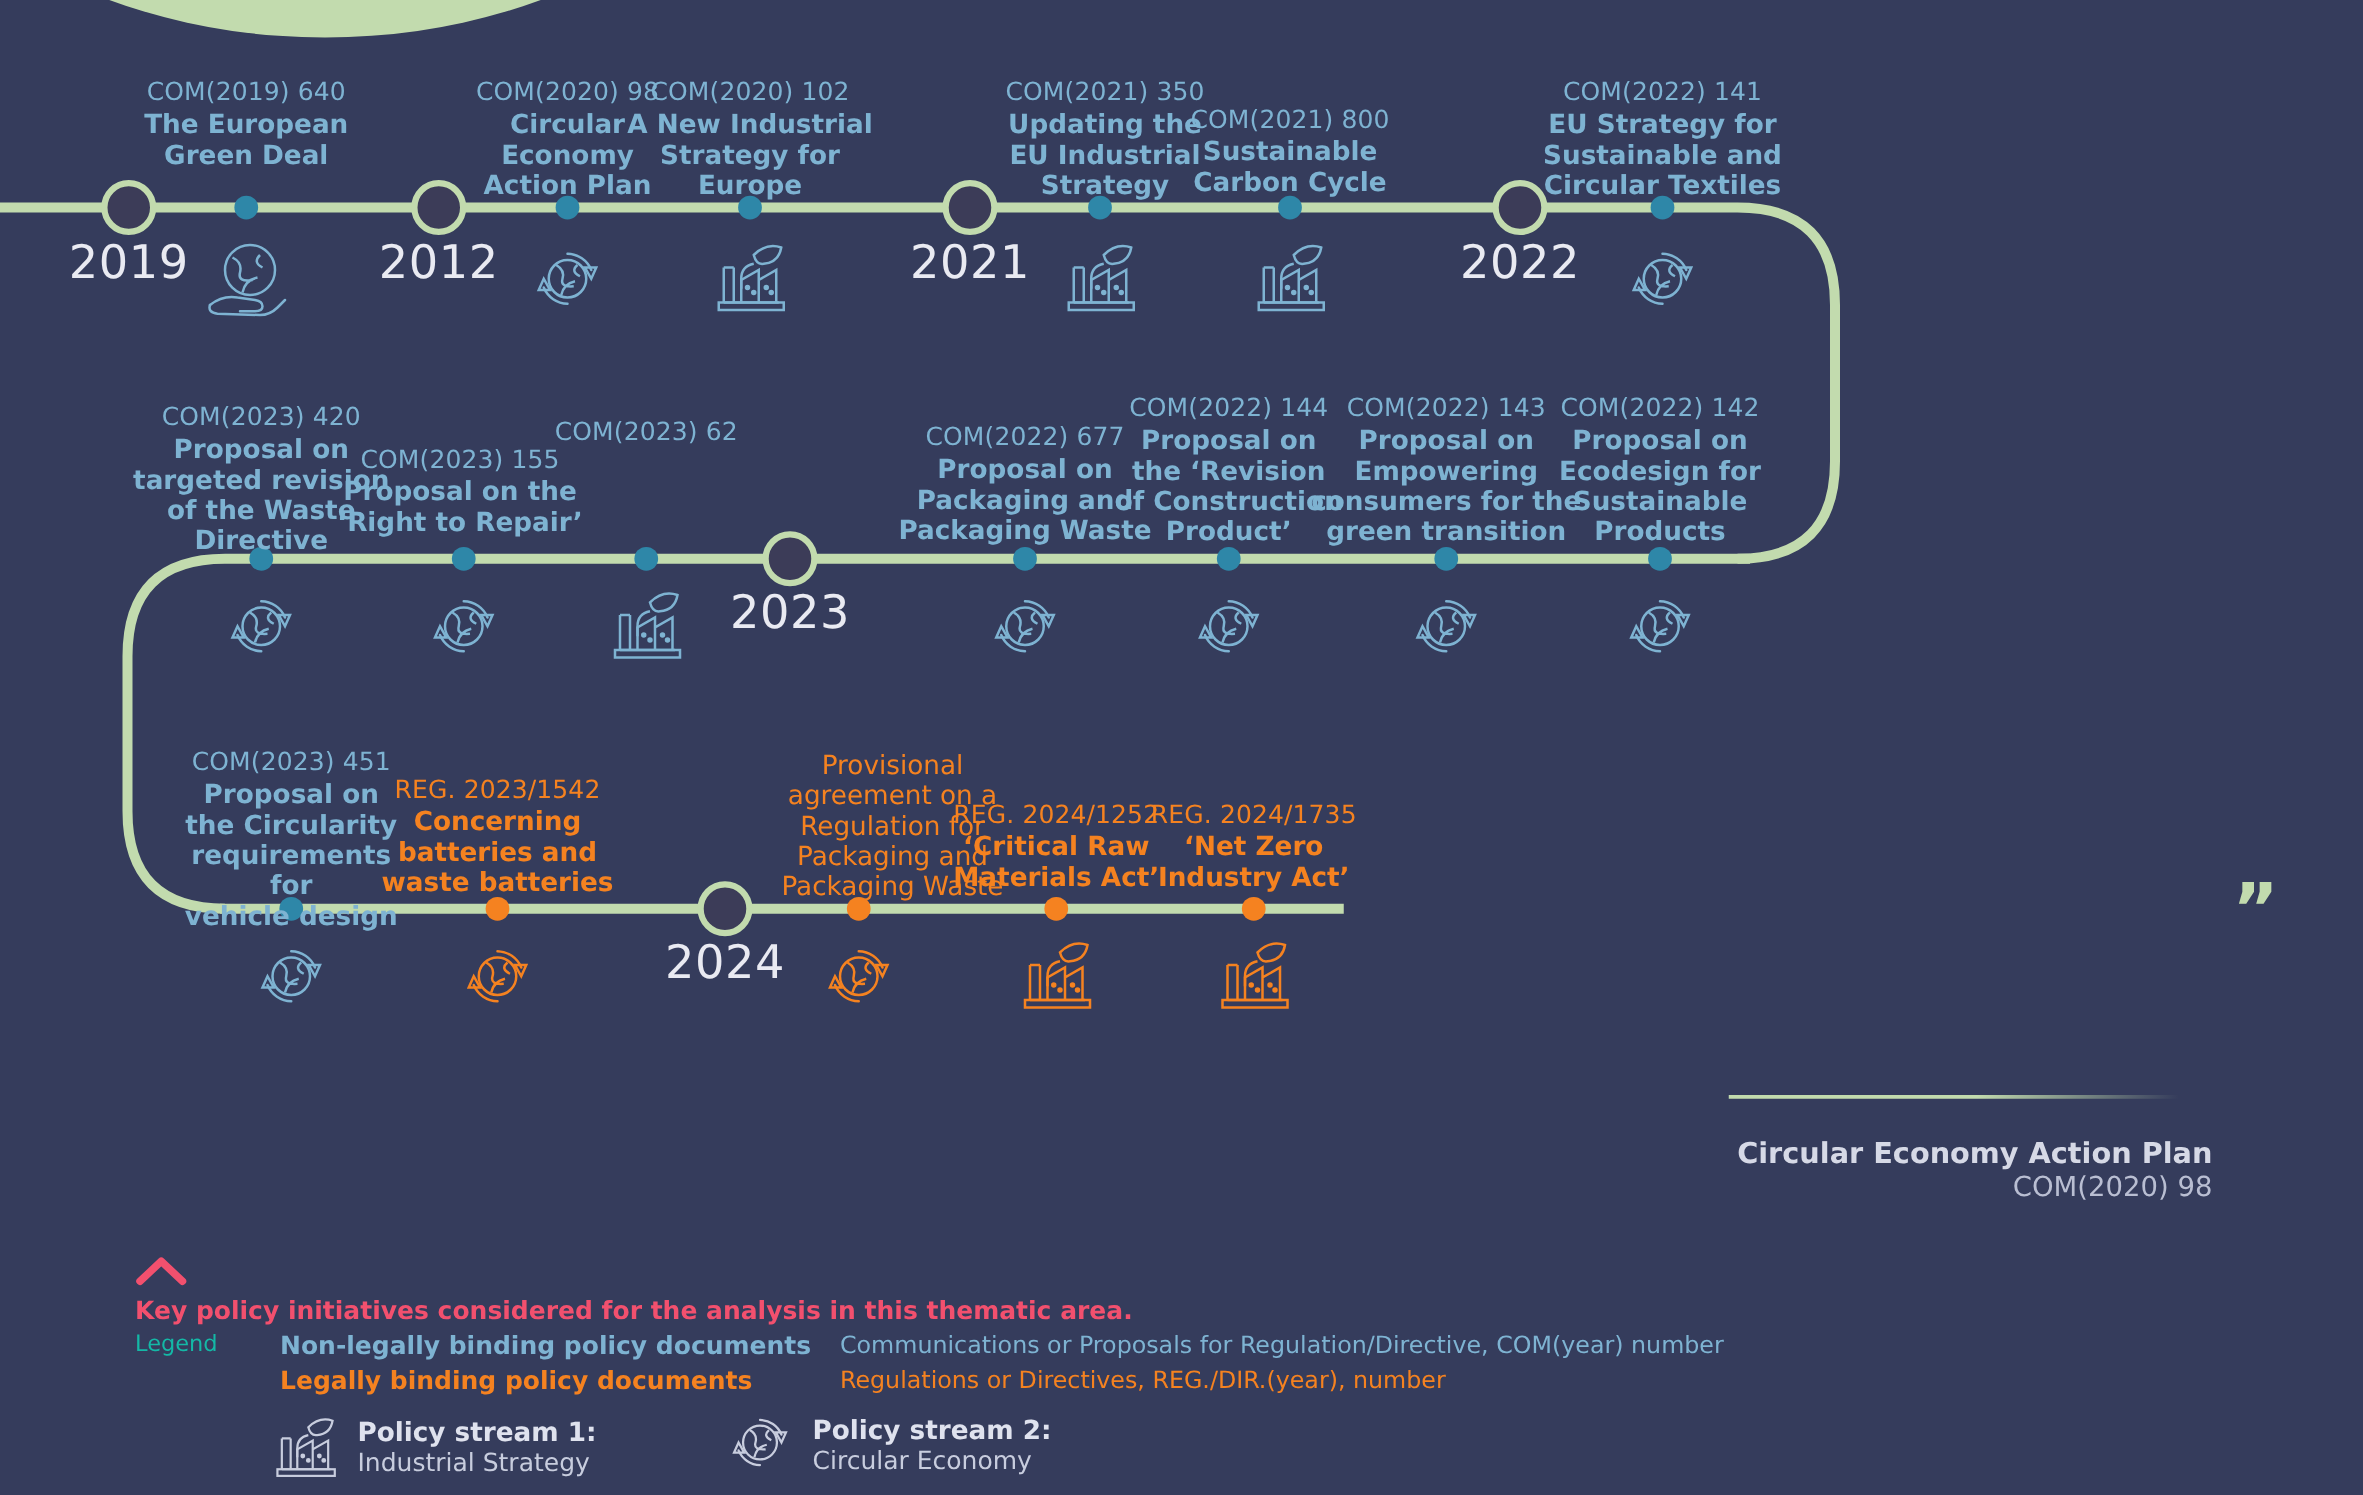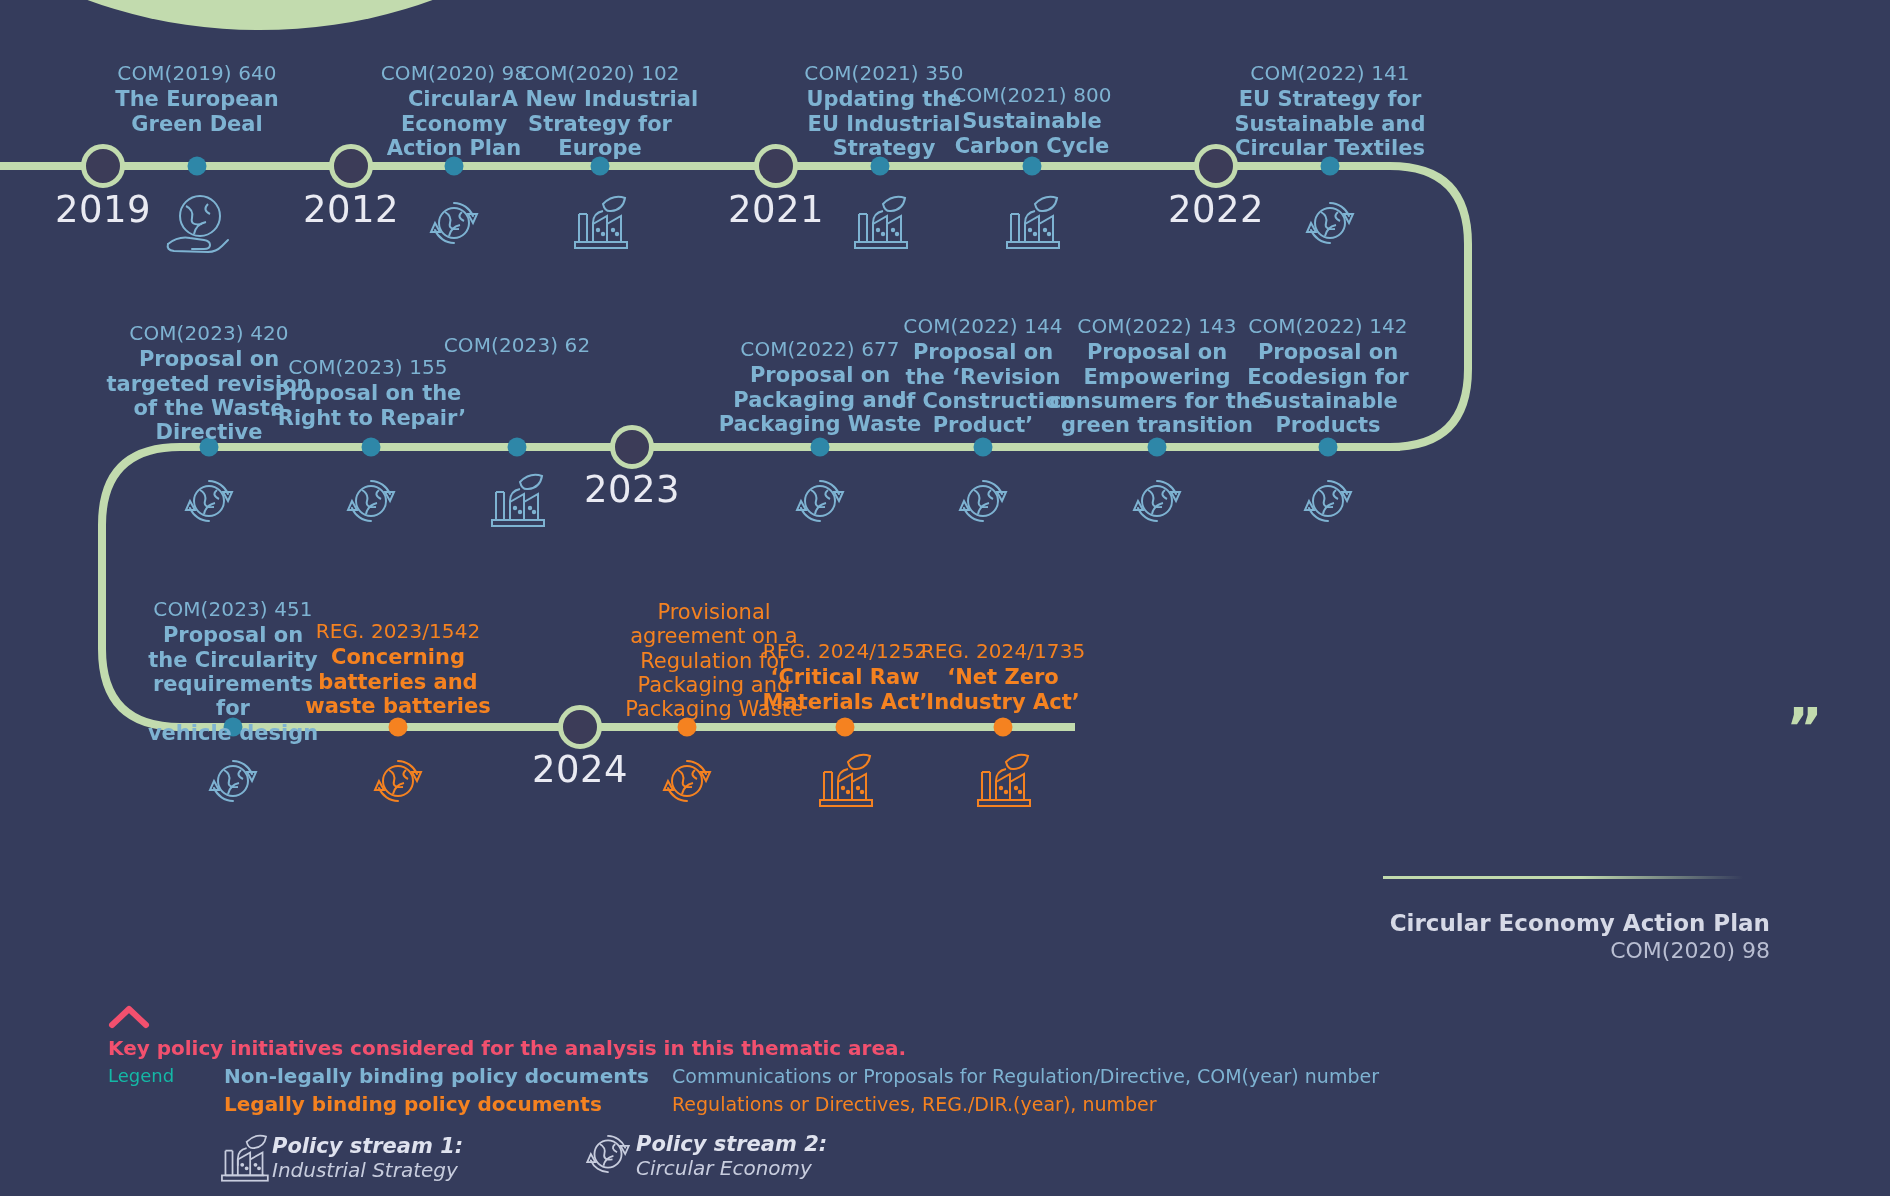--- a/index.html
+++ b/index.html
@@ -134,22 +134,22 @@
   .lg-row { position: absolute; white-space: nowrap; }
   .lg-bold { font-size: 20px; font-weight: bold; }
   .lg-desc { font-size: 19px; font-weight: 400; }
   .c-blue { color: #7eb3d2; }
   .c-orange { color: #f58220; }
 
   .stream {
     position: absolute;
     display: flex;
     align-items: center;
+    gap: 14px;
     white-space: nowrap;
-    font-style: italic;
   }
   .stream .st-txt { color: #dfe2ee; }
   .stream .st-1 { font-size: 21px; font-weight: bold; }
   .stream .st-2 { font-size: 20px; font-weight: 400; color: #c8cdde; }
 </style>
 </head>
 <body>
 
 <div id="page">
 

